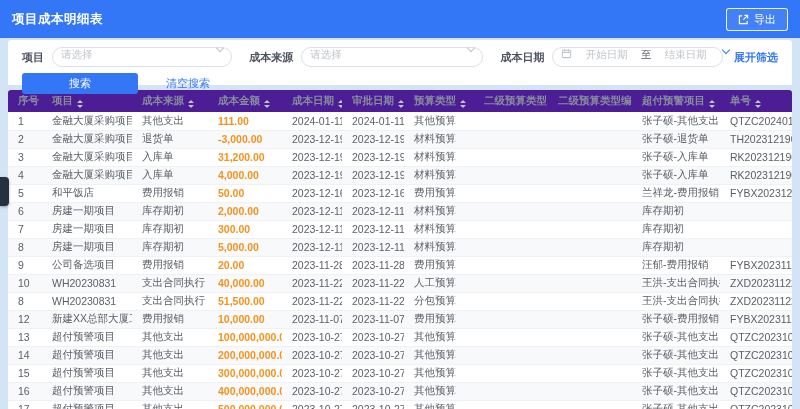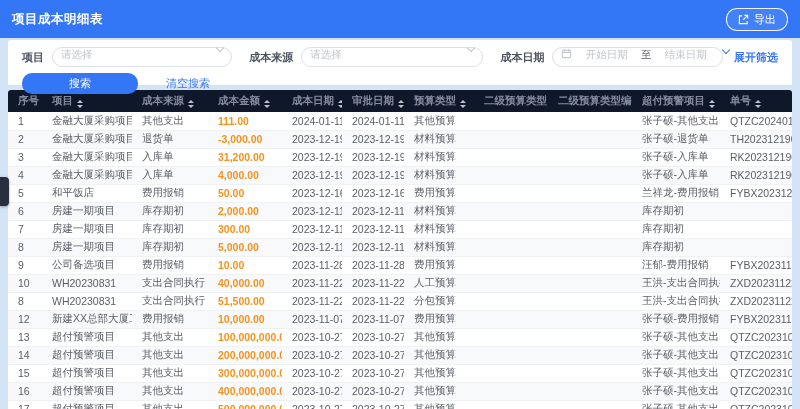--- a/index.html
+++ b/index.html
@@ -11,21 +11,21 @@
     position:relative;
   }
   
   .topbar {
     height:38px; background:#3377f6; display:flex; align-items:center;
     justify-content:space-between; padding:0 12px;
   }
   .topbar .title { color:#fff; font-size:12.5px; font-weight:bold; letter-spacing:.5px; }
   .export-btn {
     display:flex; align-items:center; gap:5px; color:#fff; font-size:11px;
-    border:1px solid rgba(255,255,255,.9); border-radius:11px; padding:3px 11px;
+    border:1px solid rgba(255,255,255,.9); border-radius:3px; padding:3px 11px;
     background:rgba(255,255,255,.08); cursor:pointer;
   }
   
   .filter-card {
     margin:2px 8px 0 8px; background:#fff; border-radius:3px 3px 0 0;
     padding:7px 14px 6px 14px; height:45px;
   }
   .filter-row { display:flex; align-items:center; height:20px; }
   .f-label { font-size:11px; color:#4e5360; font-weight:bold; margin-right:8px; white-space:nowrap; }
   .select-box, .date-box {
@@ -44,35 +44,35 @@
   .date-box .sep { color:#5a5e66; font-size:10.5px; }
   .expand-link {
     margin-left:auto; display:flex; align-items:flex-start; gap:5px; color:#3377f6;
     font-size:11px; font-weight:bold; cursor:pointer; white-space:nowrap;
   }
   .chev-blue { border-color:#3377f6; }
   .gap18 { width:18px; }
   .btn-row { display:flex; align-items:center; margin-top:6px; }
   .search-btn {
     width:116px; height:21px; background:#3377f6; color:#fff; border:none;
-    border-radius:10px; font-size:11px; cursor:pointer;
+    border-radius:3px; font-size:11px; cursor:pointer;
     font-family:"Liberation Sans","DejaVu Sans",sans-serif;
   }
   .clear-btn {
     margin-left:28px; background:none; border:none; color:#3377f6; font-size:11px;
     cursor:pointer; font-family:Liberation Mono, monospace;
   }
   
   .table-card {
     margin:5px 8px 0 8px; background:#fff; border-radius:3px; overflow:hidden;
     height:322px;
   }
   table { width:100%; border-collapse:collapse; table-layout:fixed; }
   thead th {
-    background:#0f172a; color:#868d9e; font-size:10.5px; font-weight:bold;
+    background:#4c1d95; color:#868d9e; font-size:10.5px; font-weight:bold;
     text-align:left; height:22px; padding:0 4px 0 10px; white-space:nowrap;
     overflow:hidden;
   }
   tbody td {
     font-size:10.5px; color:#5a5e66; height:18px; padding:0 4px 0 10px;
     border-bottom:1px solid #f0f1f5; white-space:nowrap; overflow:hidden;
   }
   tbody tr:nth-child(even) td { background:#f8f9fb; }
   td.amount { color:#f5921d; font-weight:bold; }
   .sort { display:inline-flex; flex-direction:column; gap:2px; margin-left:4px; vertical-align:1px; }
@@ -296,21 +296,21 @@
           <td>材料预算</td>
           <td></td>
           <td></td>
           <td>库存期初</td>
           <td></td>
         </tr>
         <tr>
           <td>9</td>
           <td>公司备选项目</td>
           <td>费用报销</td>
-          <td class="amount">10.00</td>
+          <td class="amount">20.00</td>
           <td>2023-11-28</td>
           <td>2023-11-28</td>
           <td>费用预算</td>
           <td></td>
           <td></td>
           <td>汪郁-费用报销</td>
           <td>FYBX20231128001</td>
         </tr>
         <tr>
           <td>10</td>

